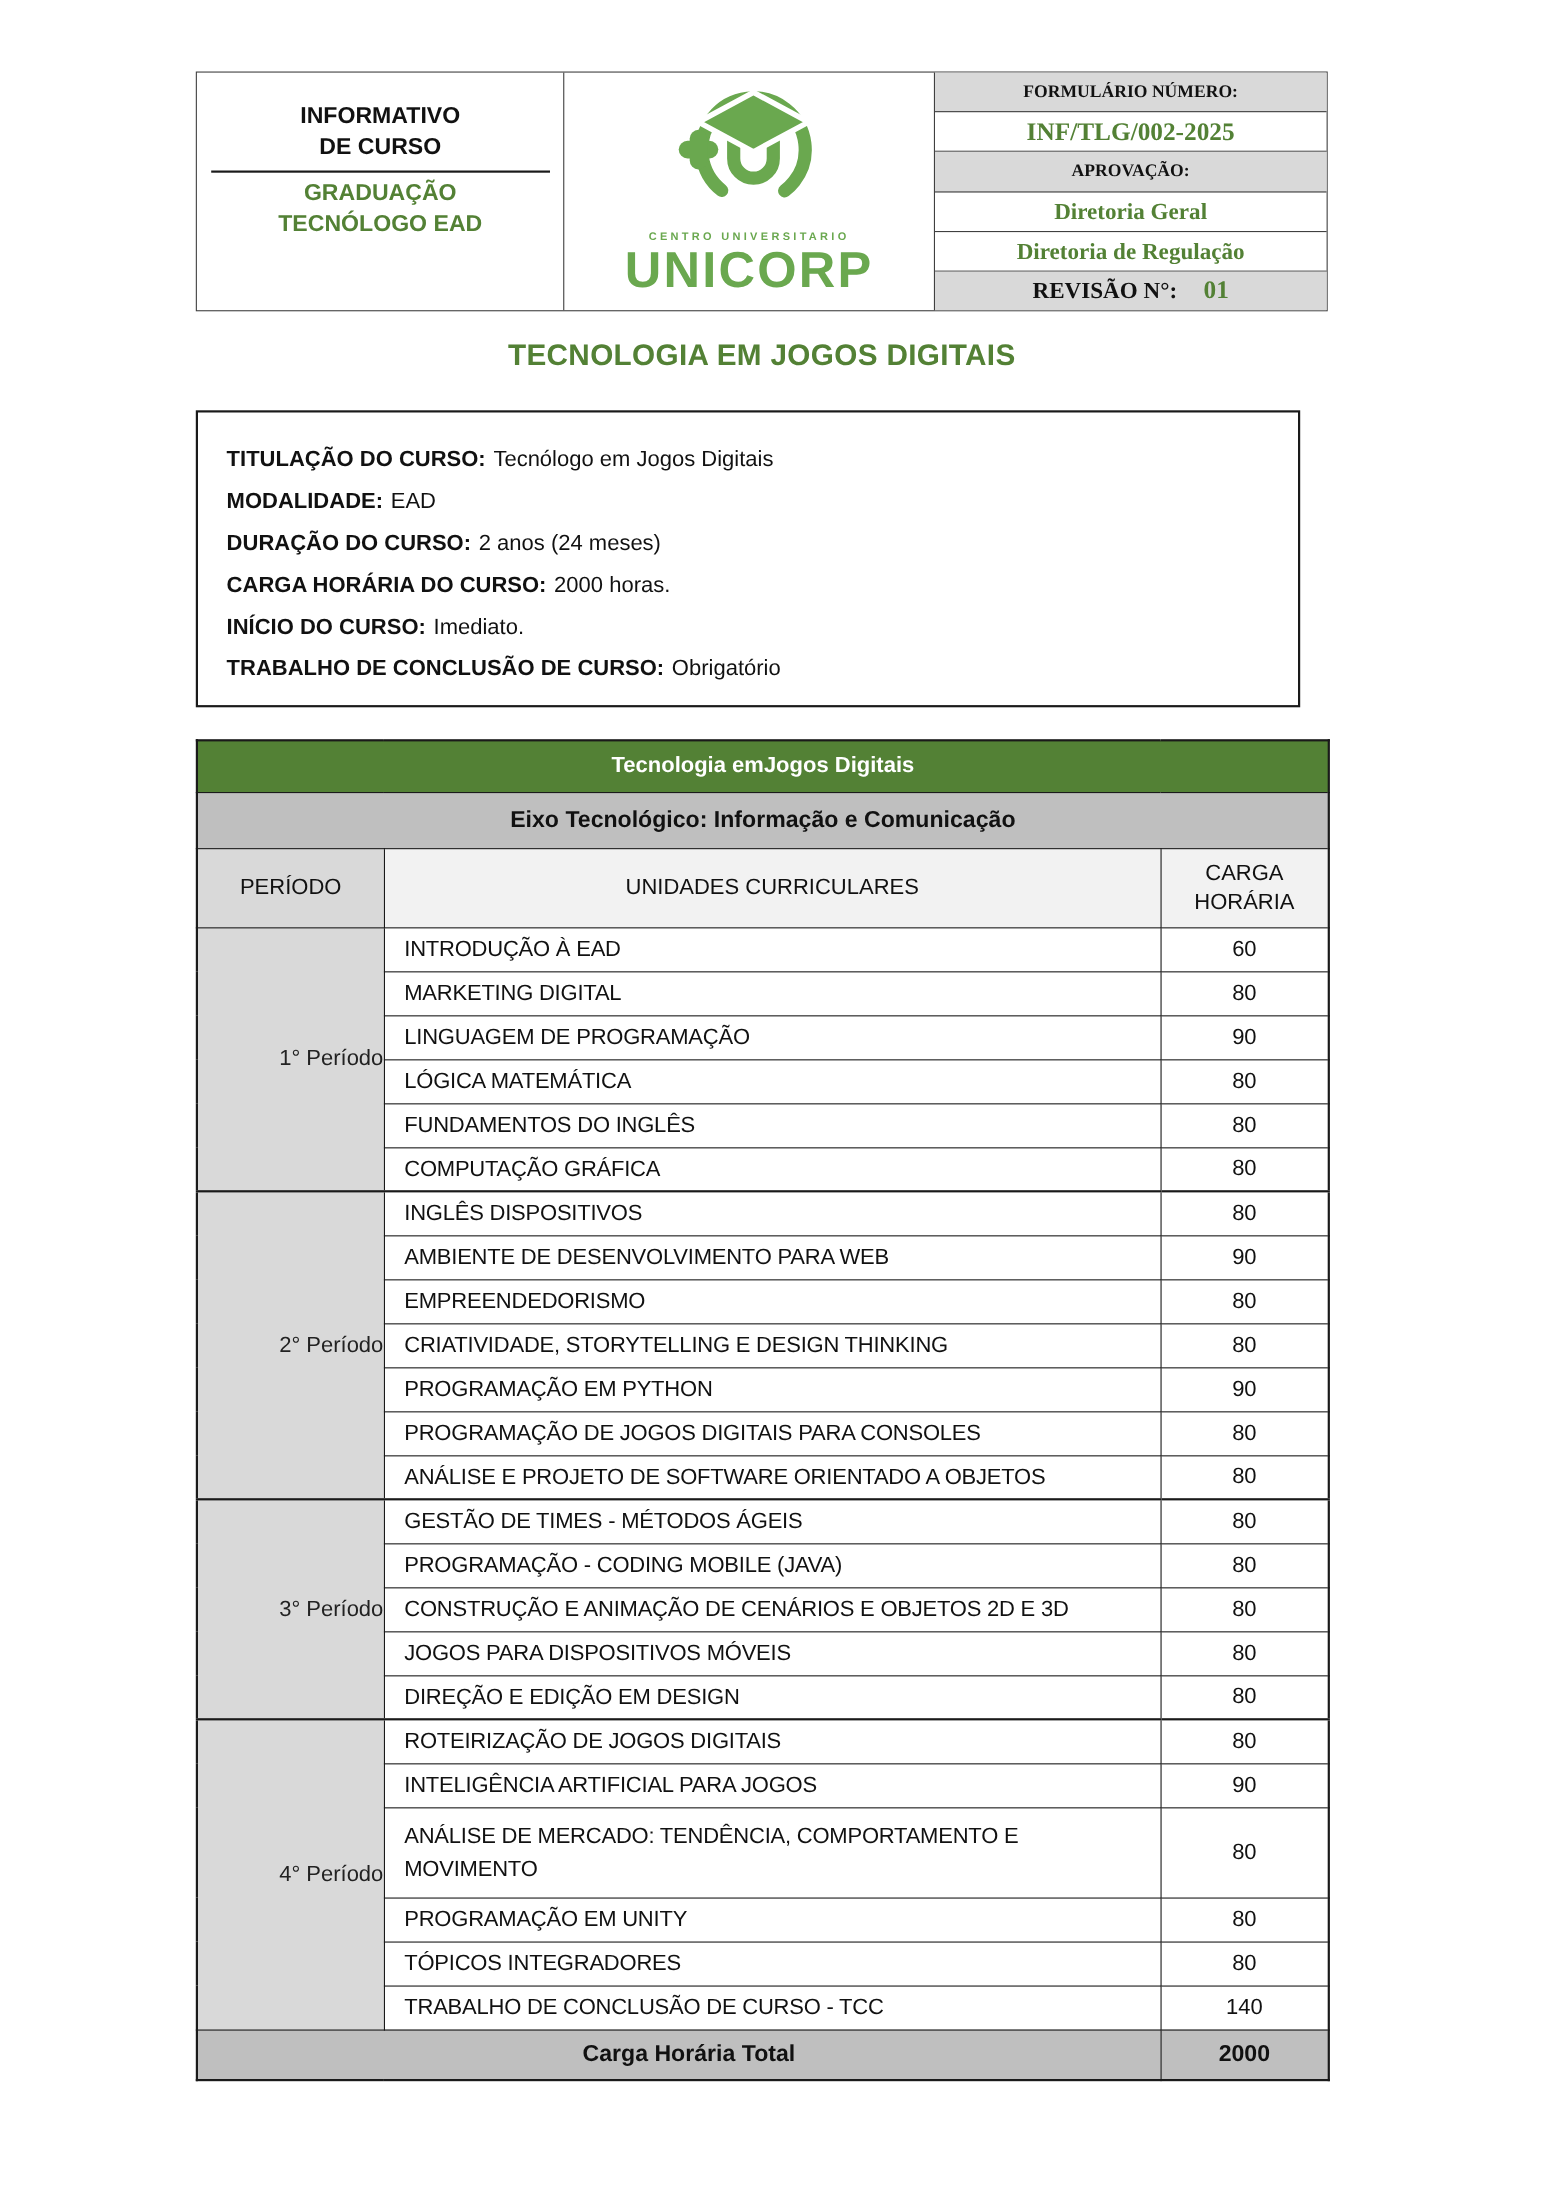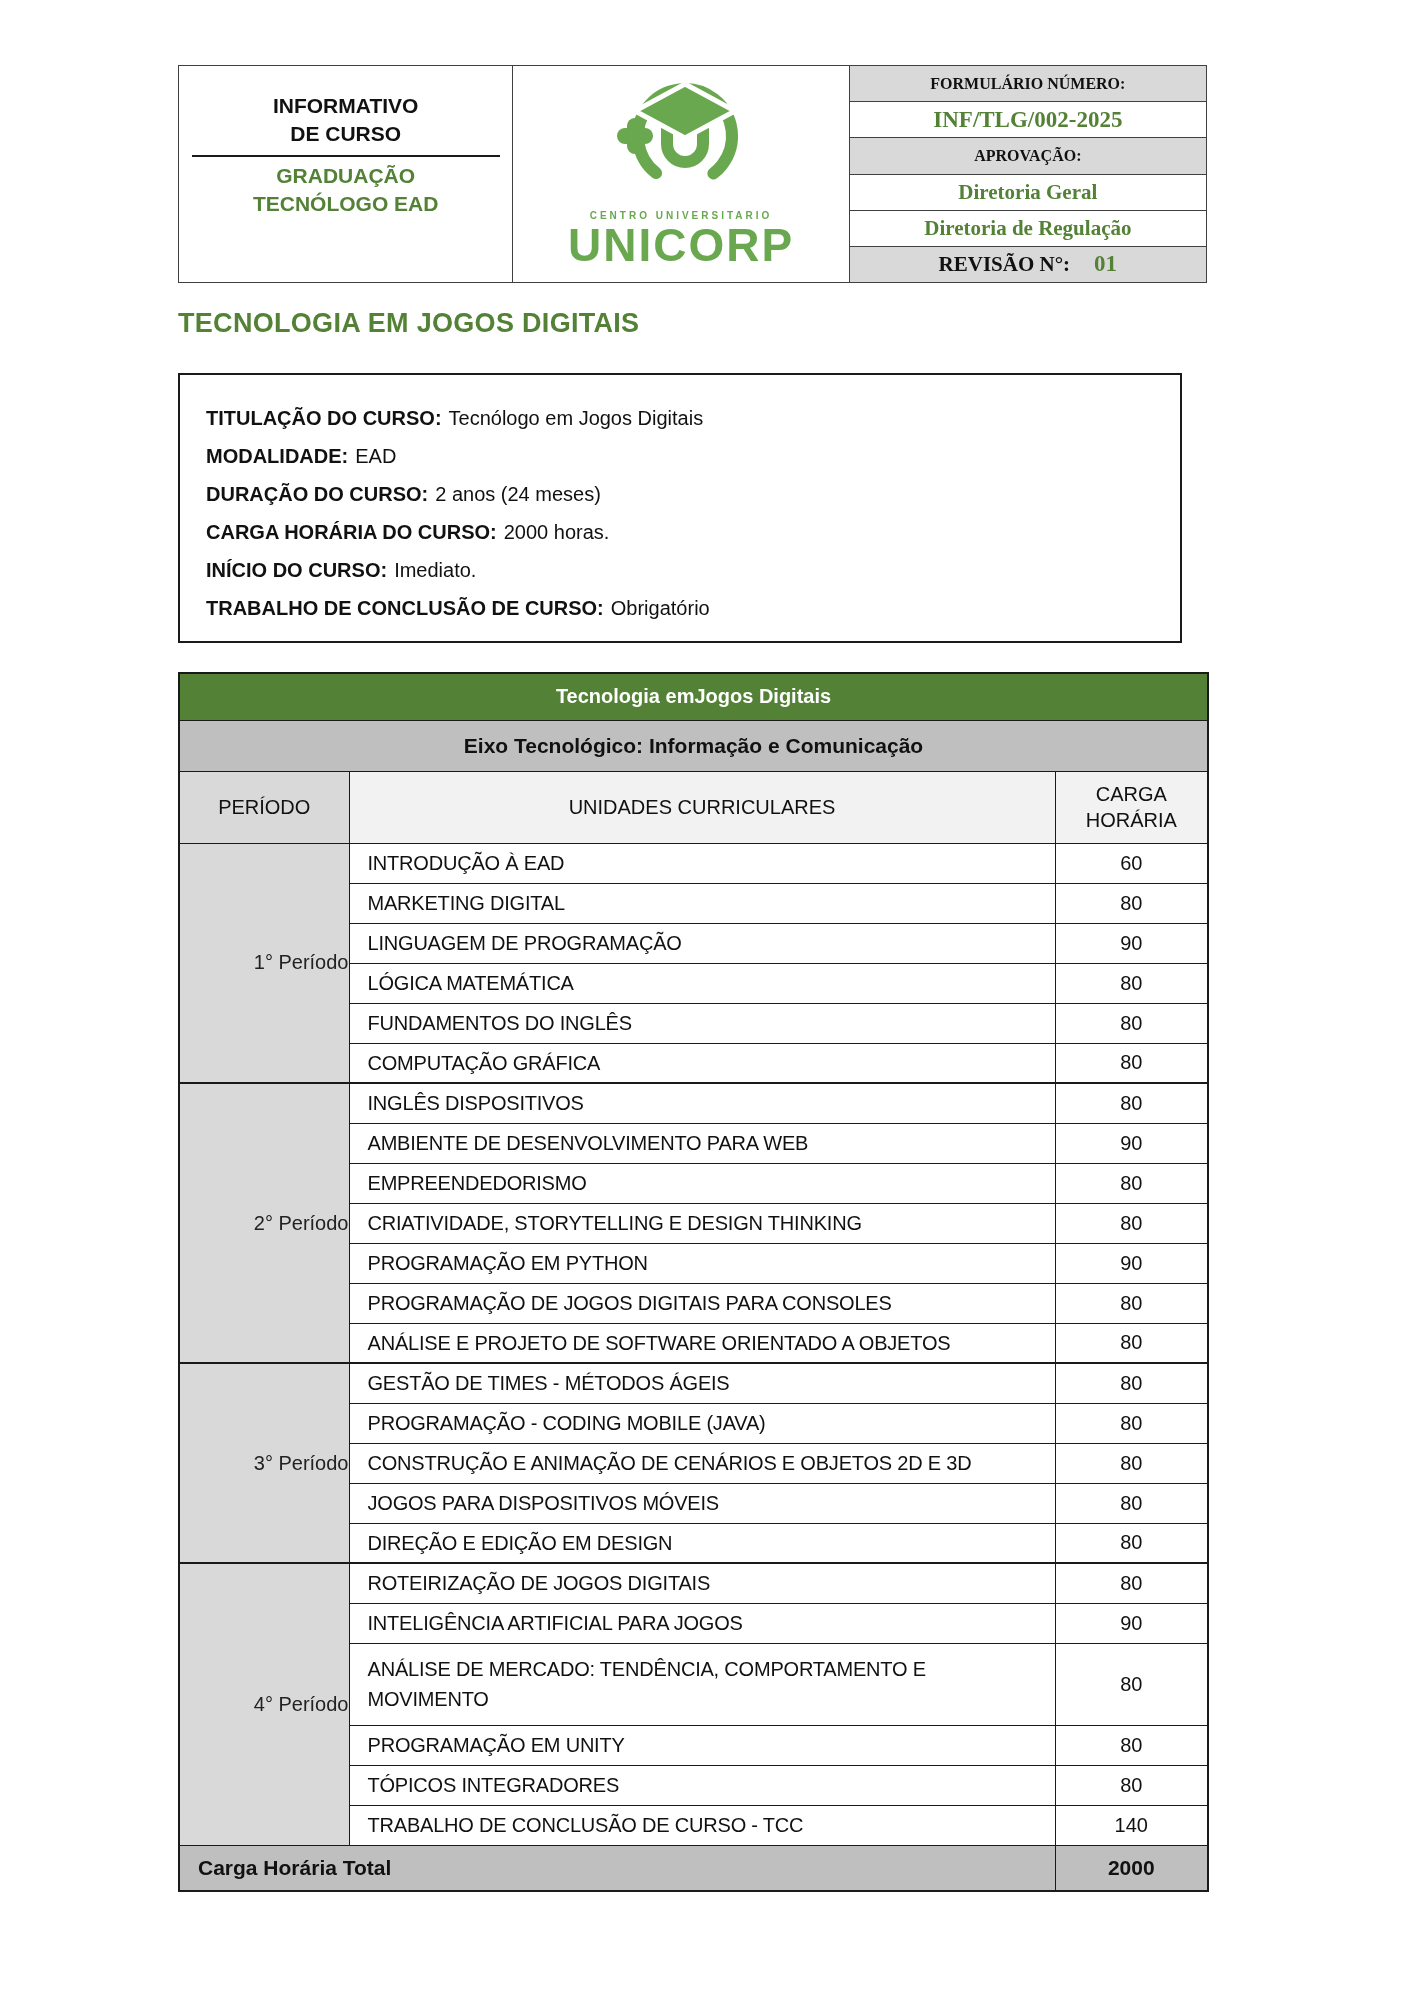--- a/index.html
+++ b/index.html
@@ -41,21 +41,21 @@
   .form-row:last-child{border-bottom:none;}
   .form-row.gray{background:var(--cell-gray);}
   .form-label-sm{font-size:16px;font-weight:bold;color:#111;}
   .form-value-lg{font-size:23px;font-weight:bold;color:var(--green-text);}
   .form-value-md{font-size:21px;font-weight:bold;color:var(--green-text);}
   .rev-label{font-size:21px;font-weight:bold;color:#111;margin-right:24px;}
   .rev-value{font-size:23px;font-weight:bold;color:var(--green-text);}
 
   
   .page-title{
-    position:absolute;left:178px;top:308px;width:1029px;
+    position:absolute;left:178px;top:308px;width:1029px;text-align:center;
     font-size:27px;font-weight:bold;color:var(--green-text);letter-spacing:.3px;
   }
 
   
   .info-box{
     position:absolute;left:178px;top:373px;width:1004px;height:270px;
     border:2px solid var(--line);padding:24px 24px 0 26px;background:#fff;
   }
   .info-line{font-size:20px;line-height:38px;white-space:nowrap;}
   .info-label{font-weight:bold;margin-right:7px;}
@@ -84,21 +84,21 @@
   .head-row .hours-h{line-height:26px;}
 
   .curriculum tbody td{font-size:20px;}
   .period-cell{background:var(--cell-gray);text-align:right;font-size:20px;color:#222;}
   .unit-cell{height:40px;padding-left:18px;letter-spacing:-.2px;}
   .unit-cell .pre{white-space:pre-line;display:inline-block;line-height:30px;}
   .hours-cell{text-align:center;}
   .row-tall .unit-cell{height:82px;}
   .group-start td{border-top:2px solid var(--line);}
 
-  .total-row td{height:46px;background:var(--band-gray);font-weight:bold;}
+  .total-row td{height:46px;background:var(--band-gray);font-weight:bold;text-align:center;}
   .total-label{padding-left:18px;font-size:21px;}
   .total-value{text-align:center;font-size:21px;}
 </style>
 </head>
 <body>
 
 <div class="page">
 
   <div class="header-table">
 

